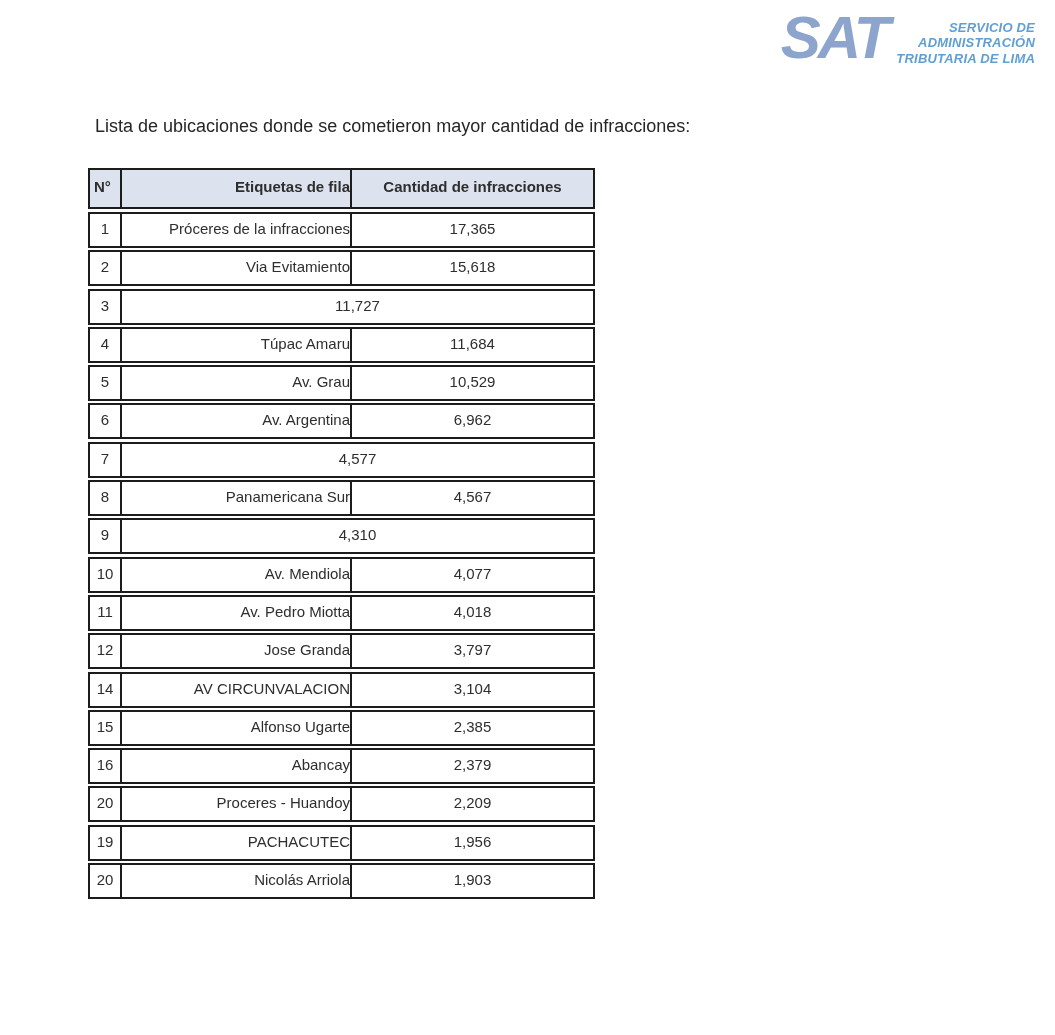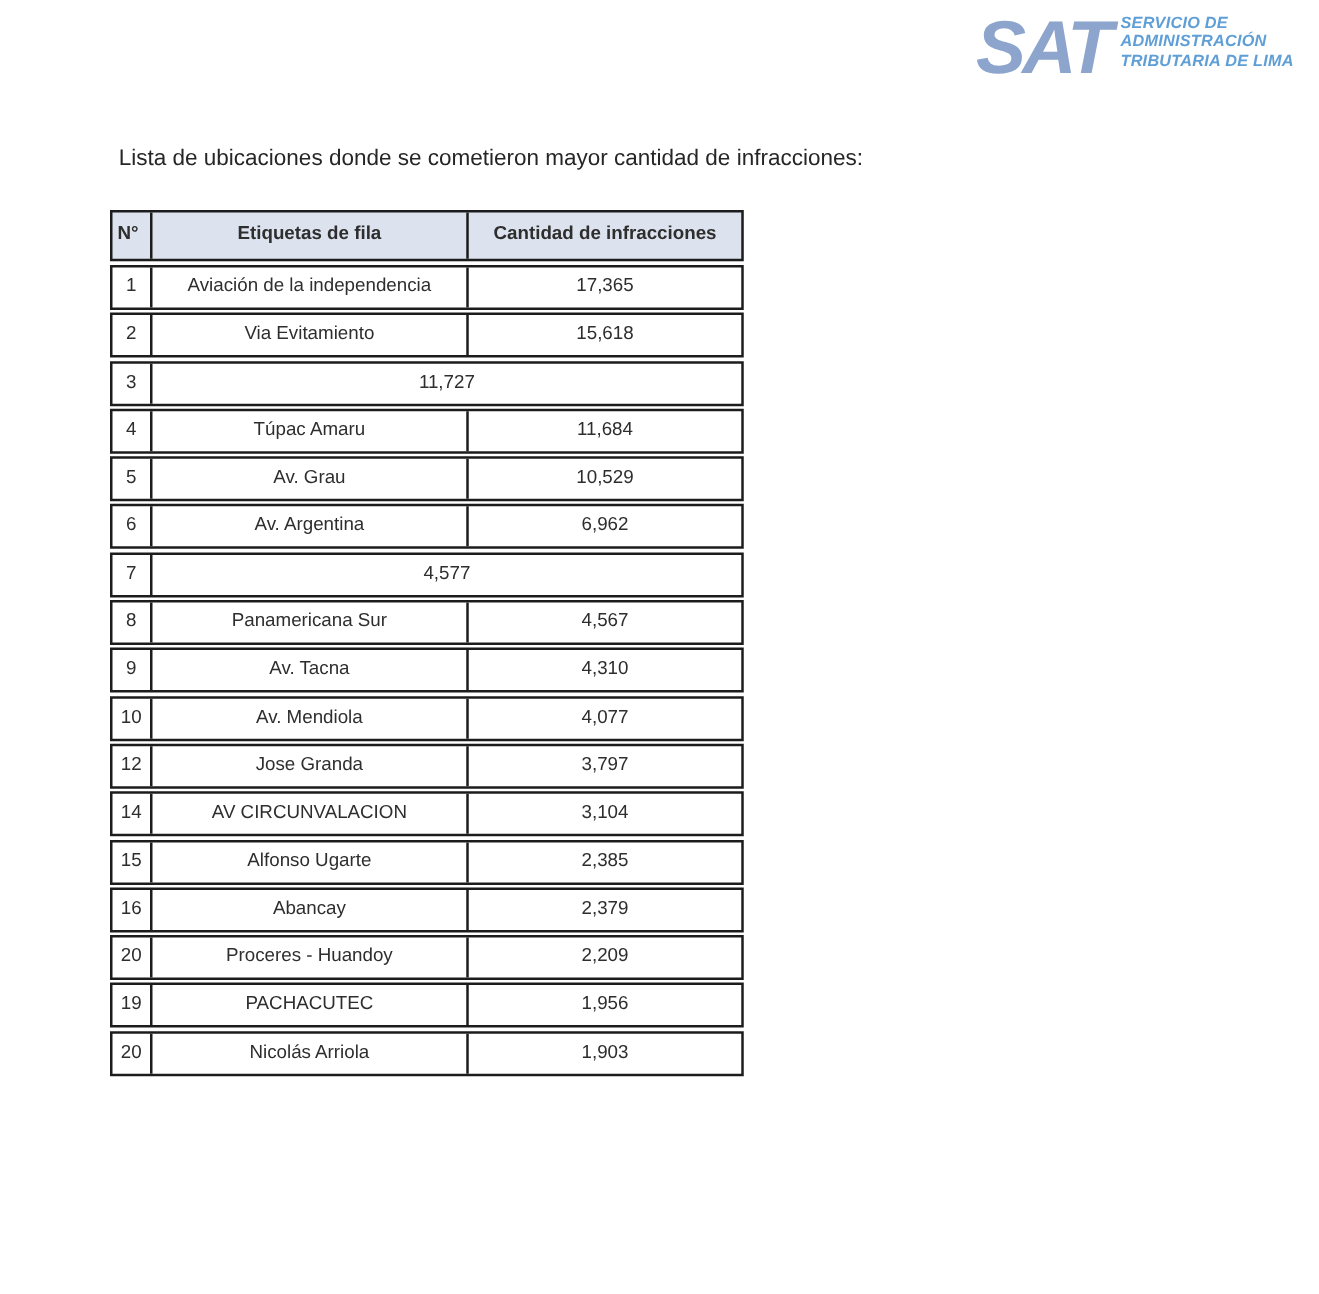--- a/index.html
+++ b/index.html
@@ -28,27 +28,29 @@
   .logo-brand{
     font-size:60px;
     font-weight:bold;
     font-style:italic;
     letter-spacing:-3px;
     line-height:0.92;
     color:var(--brand-color);
     margin-left:24px;
   }
   .logo-subtitle{
+    margin-top:10px;
     font-size:13px;
     font-weight:bold;
     font-style:italic;
     line-height:1.18;
     letter-spacing:0.2px;
     color:var(--subtitle-color);
     white-space:nowrap;
+    text-align:right;
   }
   
   .page-title{
     position:absolute;
     left:95px;top:116px;
     font-size:18px;
     color:#262626;
   }
   
   .table{
@@ -80,22 +82,23 @@
   }
   .trow.header .cell{padding-top:8px;}
   .c-n{
     width:32px;
     border-right:2px solid var(--border-color);
     text-align:left;
     padding-left:4px;
   }
   .trow.data .c-n{text-align:center;padding-left:0;}
   .c-label{
-    width:253px;
+    width:230px;
     border-right:2px solid var(--border-color);
+    text-align:right;
   }
   .c-count{flex:1;}
 </style>
 </head>
 <body>
 
 <div class="logo">
   <div class="logo-brand">SAT</div>
   <div class="logo-subtitle">
     <div>SERVICIO DE</div>
@@ -108,21 +111,21 @@
 
 <div class="table">
   <div class="trow header">
     <div class="cell c-n">N°</div>
     <div class="cell c-label">Etiquetas de fila</div>
     <div class="cell c-count">Cantidad de infracciones</div>
   </div>
   <div id="table-body">
   <div class="trow data">
     <div class="cell c-n">1</div>
-    <div class="cell c-label">Aviación de la independencia</div>
+    <div class="cell c-label">Próceres de la infracciones</div>
     <div class="cell c-count">17,365</div>
   </div>
 
   <div class="trow data">
     <div class="cell c-n">2</div>
     <div class="cell c-label">Via Evitamiento</div>
     <div class="cell c-count">15,618</div>
   </div>
 
   <div class="trow data">
@@ -154,30 +157,34 @@
   </div>
 
   <div class="trow data">
     <div class="cell c-n">8</div>
     <div class="cell c-label">Panamericana Sur</div>
     <div class="cell c-count">4,567</div>
   </div>
 
   <div class="trow data">
     <div class="cell c-n">9</div>
-    <div class="cell c-label">Av. Tacna</div>
     <div class="cell c-count">4,310</div>
   </div>
 
   <div class="trow data">
     <div class="cell c-n">10</div>
     <div class="cell c-label">Av. Mendiola</div>
     <div class="cell c-count">4,077</div>
   </div>
 
+  <div class="trow data">
+    <div class="cell c-n">11</div>
+    <div class="cell c-label">Av. Pedro Miotta</div>
+    <div class="cell c-count">4,018</div>
+  </div>
 
   <div class="trow data">
     <div class="cell c-n">12</div>
     <div class="cell c-label">Jose Granda</div>
     <div class="cell c-count">3,797</div>
   </div>
 
 
   <div class="trow data">
     <div class="cell c-n">14</div>

